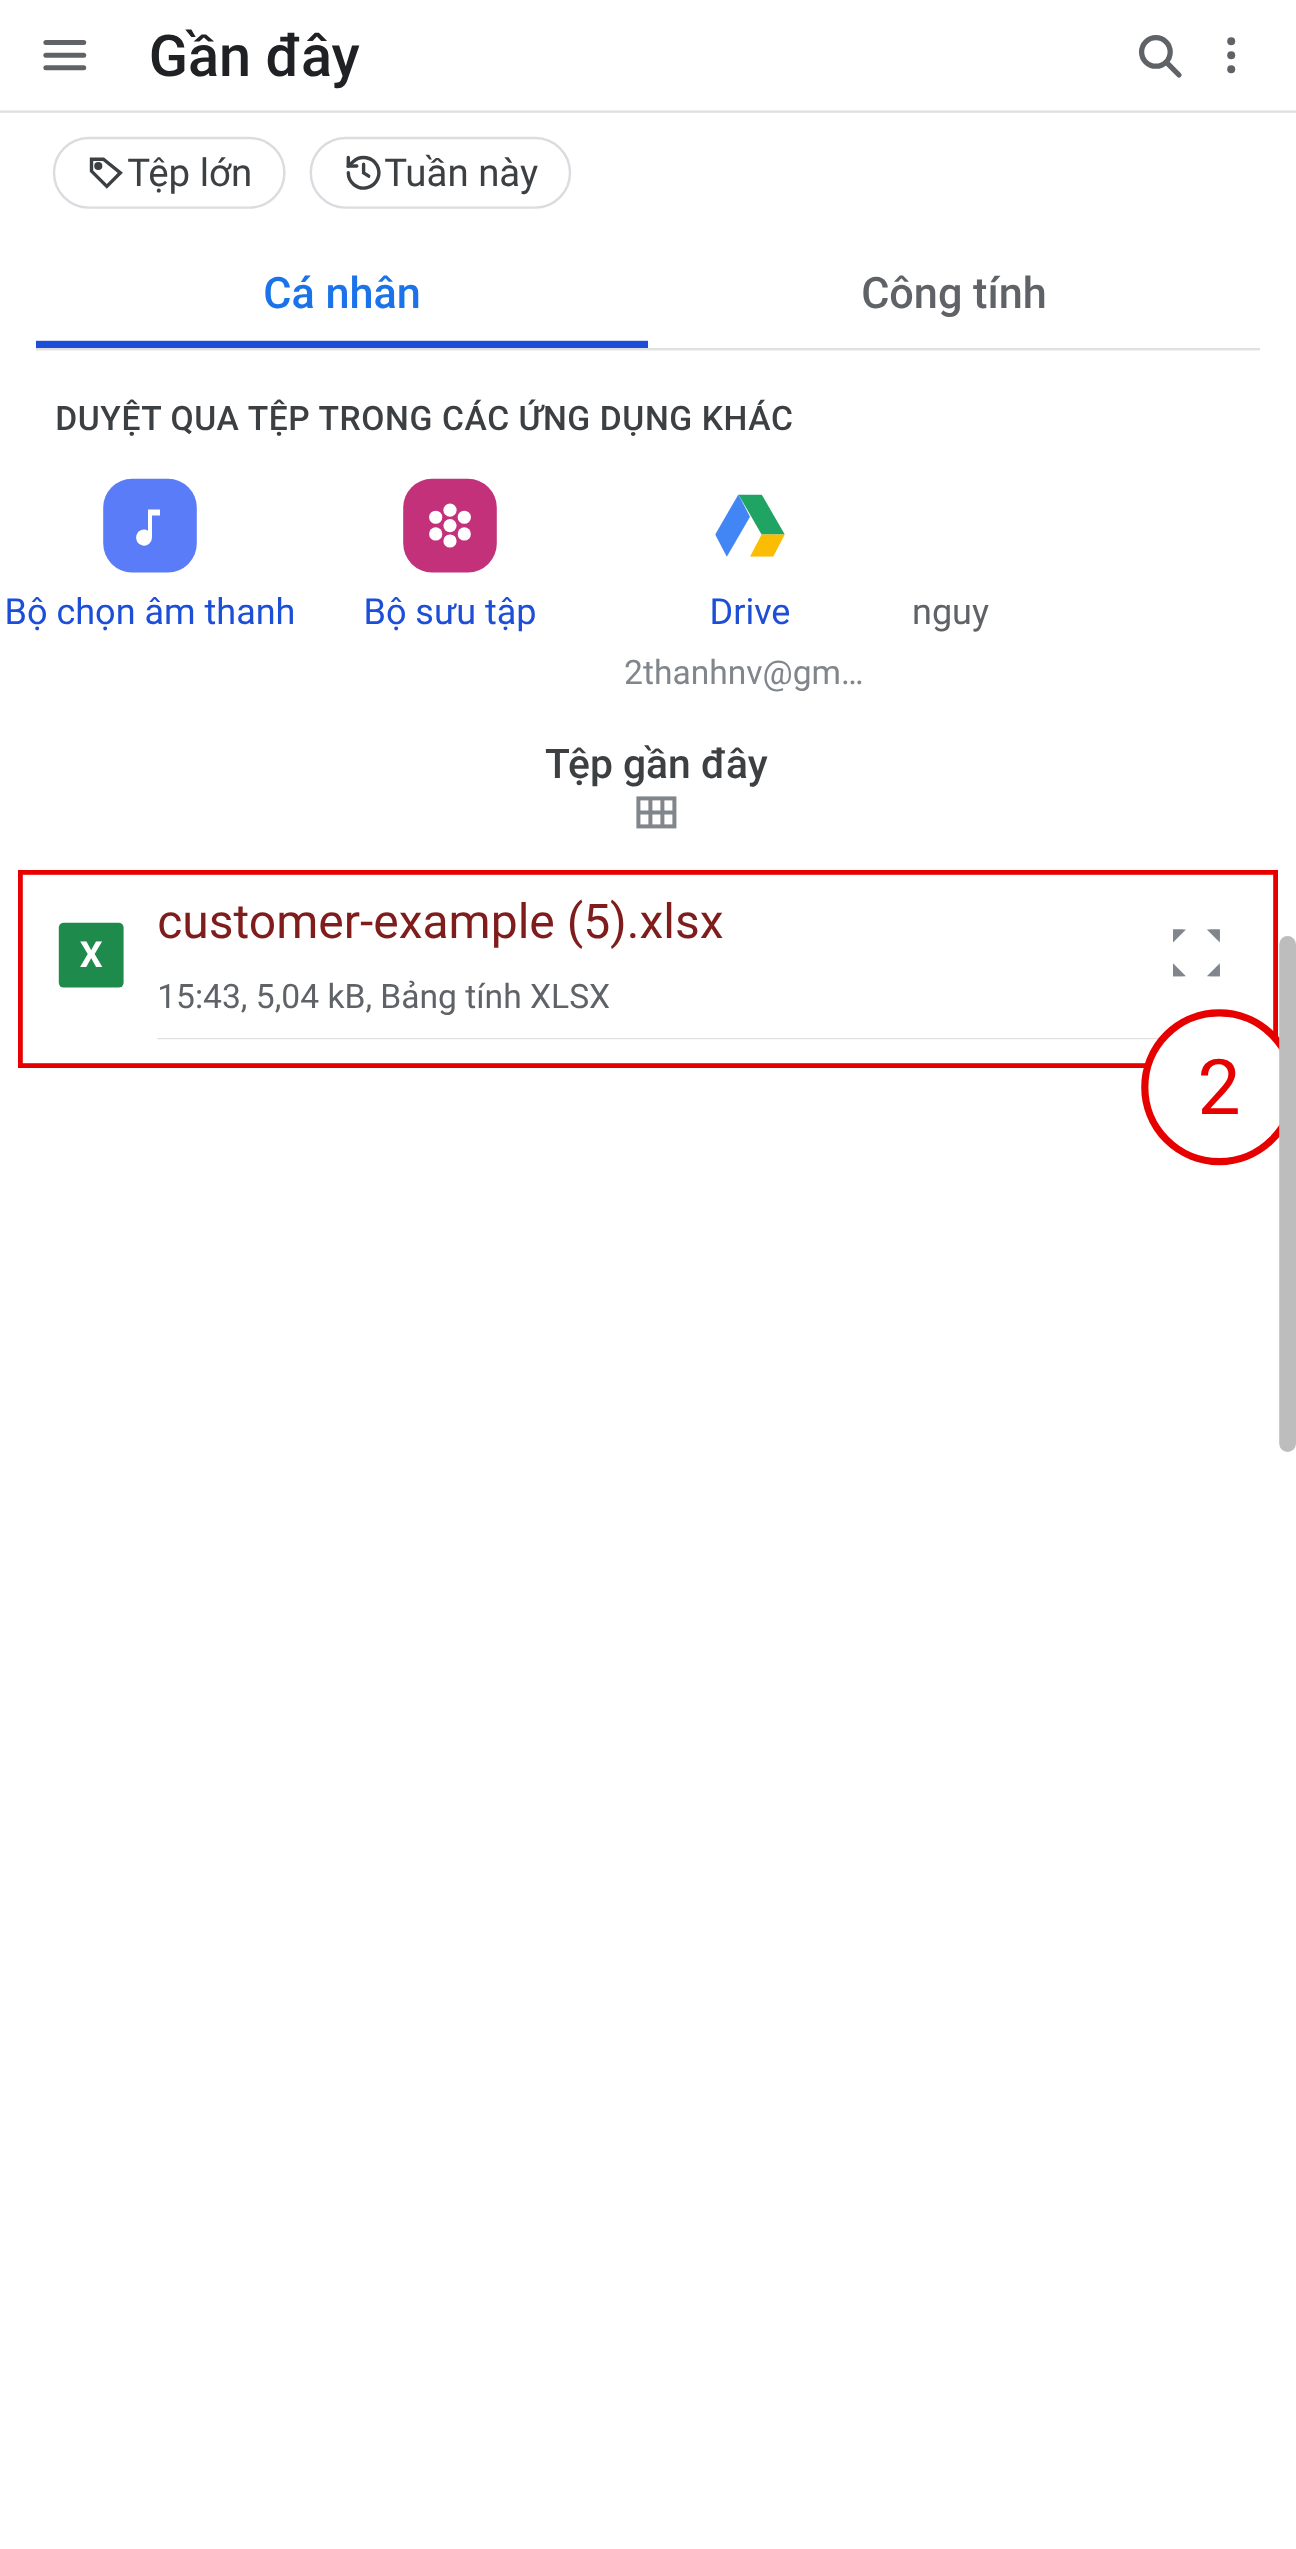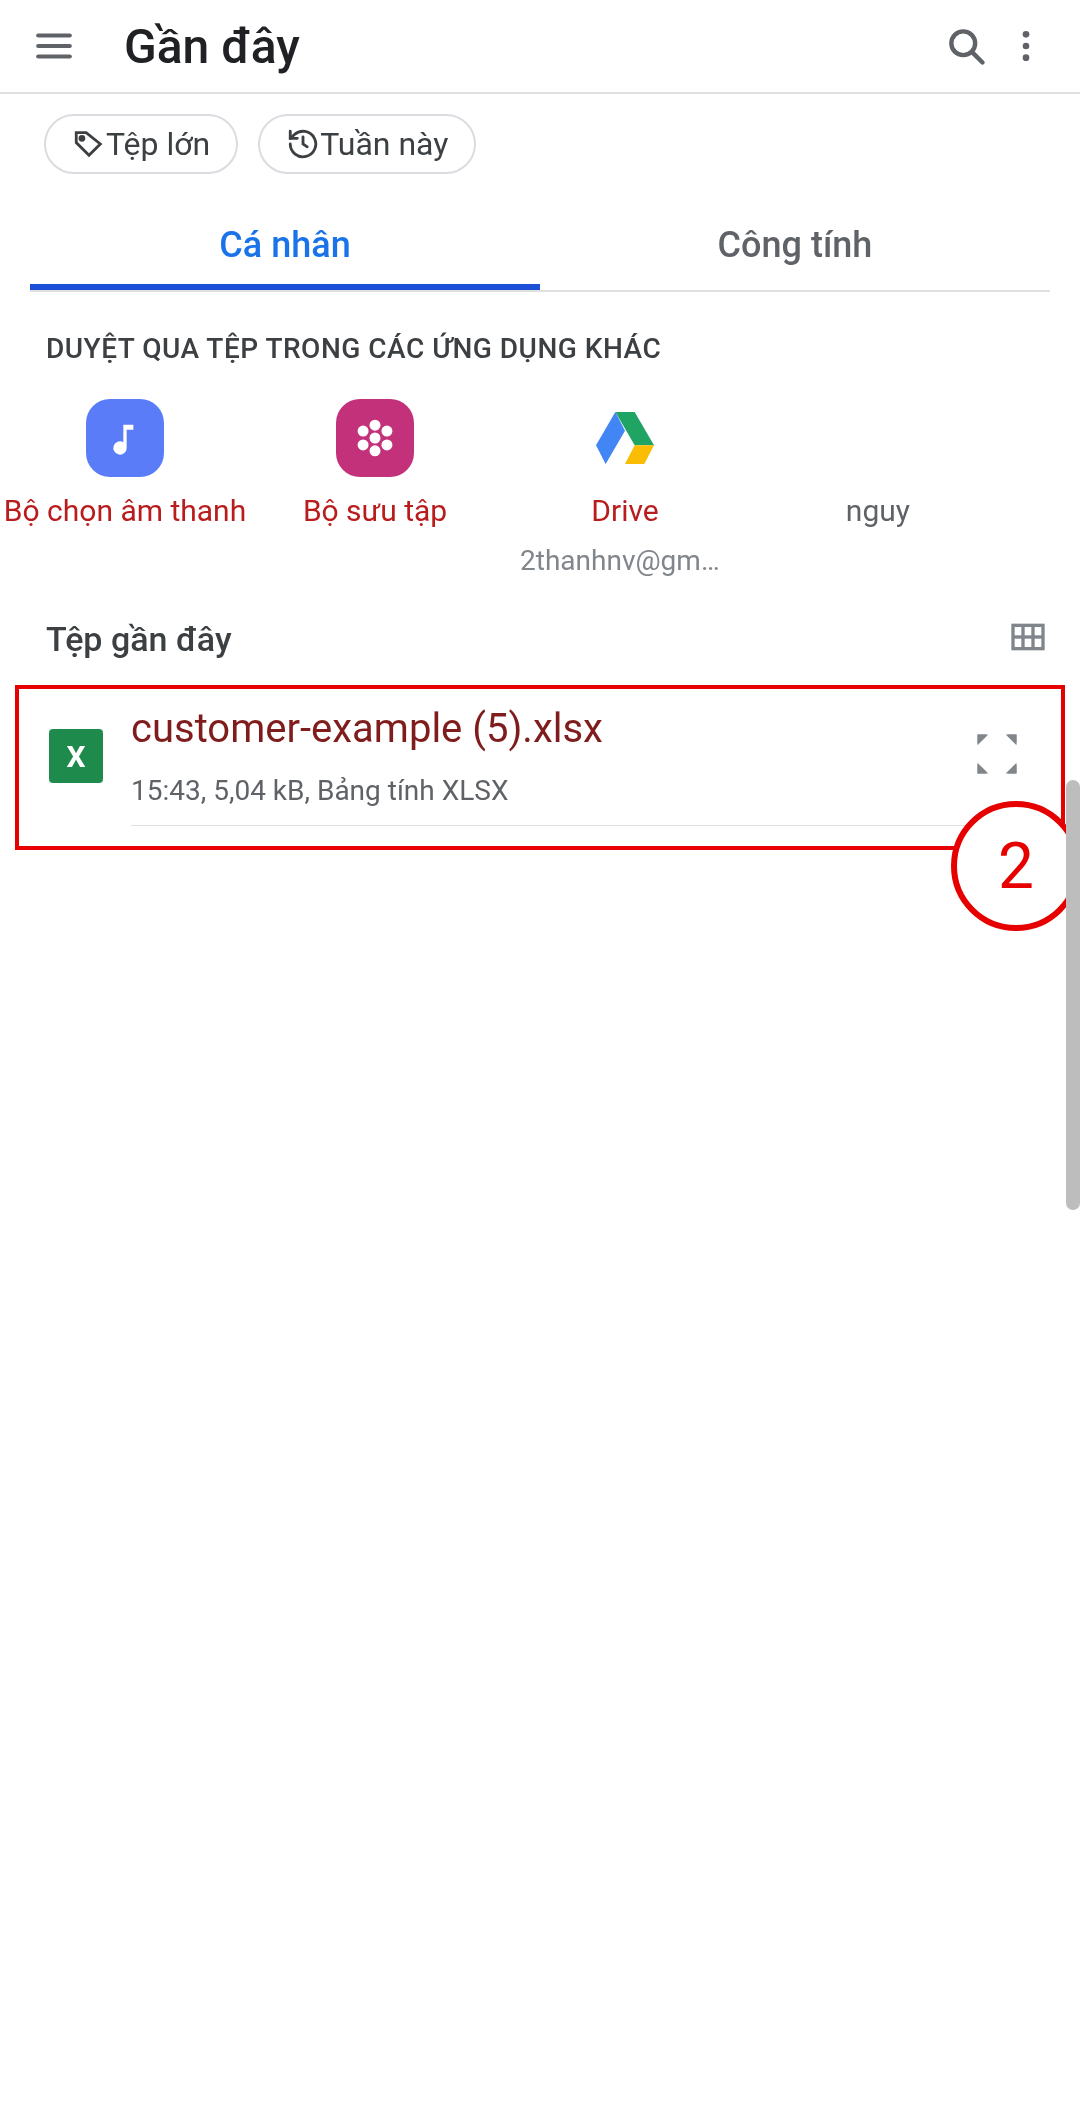--- a/index.html
+++ b/index.html
@@ -82,31 +82,32 @@
   }
   .app-cell {
     width: 250px;
     flex: 0 0 250px;
     display: flex;
     flex-direction: column;
     align-items: center;
     gap: 16px;
     cursor: pointer;
   }
-  .app-cell:nth-child(4){ width:160px; flex:0 0 160px; align-items:flex-end; padding-left:10px;}
+  .app-cell:nth-child(4){ width:160px; flex:0 0 160px; align-items:flex-start; padding-left:10px;}
   .app-icon {
     width: 78px; height: 78px;
     border-radius: 24px;
     display:flex; align-items:center; justify-content:center;
   }
-  .app-name { font-size: 30px; color:#b91c1c; text-align:center; }
+  .app-name { font-size: 30px; color:#1d4ed8; text-align:center; }
   .app-sub { font-size: 28px; color:#80868b; text-align:center; white-space:nowrap; overflow:hidden; text-overflow:ellipsis; max-width:210px;}
   .recent-hdr {
     display:flex; align-items:center; justify-content:space-between;
     padding: 40px 32px 10px 46px;
+    flex-direction: column;
   }
   .recent-title { font-size: 34px; font-weight:500; color:#3c4043;}
   .file-wrap {
     margin: 14px 15px 0 15px;
     border: 4px solid #e60000;
     padding: 16px 30px 20px 30px;
     position: relative;
   }
   .file-row { display:flex; align-items:center; gap: 28px; }
   .xls-icon {

